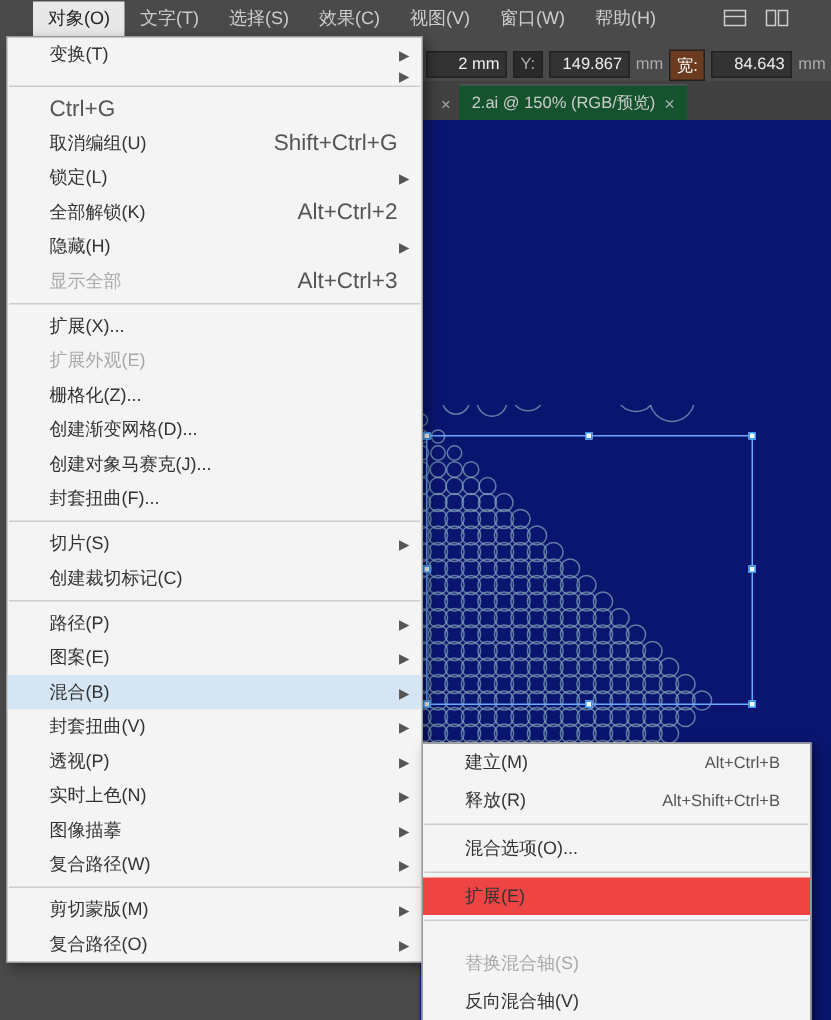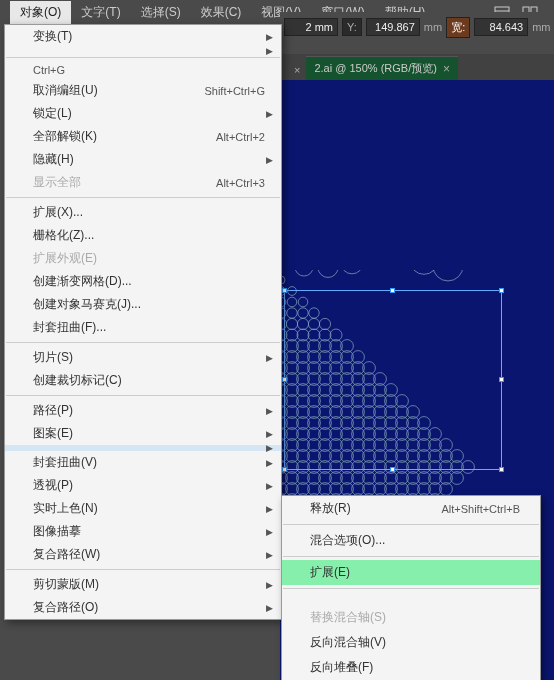--- a/index.html
+++ b/index.html
@@ -1,47 +1,47 @@
 <!DOCTYPE html>
 <html><head>
 <meta charset="utf-8">
 <style>
 *{margin:0;padding:0;box-sizing:border-box;font-family:"Microsoft YaHei",SimSun,sans-serif;}
 body{width:554px;height:680px;background:#4a4a4a;overflow:hidden;position:relative;}
-.menubar{height:24px;background:#4a4a4a;display:flex;align-items:center;padding:0 10px;color:#ccc;font-size:12px;gap:0;}
+.menubar{height:24px;background:#4a4a4a;display:flex;align-items:center;padding:0 22px;color:#ccc;font-size:12px;gap:0;}
 .menubar .mitem{padding:3px 10px;cursor:pointer;}
 .menubar .mitem.active{background:#e8e8e8;color:#222;}
 .menubar .spacer{flex:1;}
 .menubar .ico{width:20px;height:16px;margin:0 4px;display:flex;align-items:center;justify-content:center;}
 .menubar svg{stroke:#ccc;fill:none;stroke-width:1;}
-.toolbar{height:30px;background:#4a4a4a;position:absolute;top:12px;left:280px;right:0;display:flex;align-items:center;color:#ccc;font-size:11px;gap:4px;padding-left:4px;}
+.toolbar{height:30px;background:#4a4a4a;position:absolute;top:28px;left:280px;right:0;display:flex;align-items:center;color:#ccc;font-size:11px;gap:4px;padding-left:4px;}
 .toolbar .lbl{background:#2a2a2a;border:1px solid #222;padding:2px 4px;color:#aaa;font-size:11px;}
 .toolbar .val{background:#333;border:1px solid #222;padding:2px 4px;min-width:54px;text-align:right;color:#eee;}
 .toolbar .unit{color:#aaa;text-align:center;}
 .tabbar{height:26px;background:#414141;position:absolute;top:54px;left:280px;right:0;display:flex;align-items:end;padding-left:8px;color:#ccc;font-size:11px;}
 .tab{background:#14532d;padding:4px 8px;display:flex;align-items:center;gap:6px;border-top:1px solid #555;}
 .tab .x{color:#aaa;font-size:12px;}
 .canvas{position:absolute;top:80px;left:280px;right:0;bottom:0;background:#0a1570;overflow:hidden;}
 .sel{position:absolute;top:210px;left:4px;right:52px;height:180px;border:1px solid #6af;}
 .sel .h{position:absolute;width:5px;height:5px;background:#fff;border:1px solid #39f;}
 .sel .h.tl{top:-3px;left:-3px;} .sel .h.tr{top:-3px;right:-3px;}
 .sel .h.bl{bottom:-3px;left:-3px;} .sel .h.br{bottom:-3px;right:-3px;}
 .sel .h.tm{top:-3px;left:50%;margin-left:-3px;} .sel .h.bm{bottom:-3px;left:50%;margin-left:-3px;}
 .sel .h.ml{top:50%;left:-3px;margin-top:-3px;} .sel .h.mr{top:50%;right:-3px;margin-top:-3px;}
 .dropdown{position:absolute;top:24px;left:4px;width:278px;background:#f4f4f4;border:1px solid #999;box-shadow:3px 3px 8px rgba(0,0,0,.4);font-size:12px;color:#333;max-height:654px;overflow:hidden;}
 .dropdown .row{display:flex;align-items:center;padding:3px 16px 3px 28px;position:relative;cursor:default;}
 .dropdown .row.hover{background:#d6e5f3;}
 .dropdown .row.dis{color:#aaa;}
 .dropdown .row .lbl{flex:1;}
-.dropdown .row .sc{color:#555;font-size:11px;}
+.dropdown .row .sc{color:#555;font-size:15px;}
 .dropdown .row .ar{position:absolute;right:8px;font-size:9px;color:#555;}
 .dropdown .sep{height:1px;background:#ccc;margin:3px 1px;}
 .submenu{position:absolute;top:495px;left:281px;width:260px;background:#f4f4f4;border:1px solid #999;box-shadow:3px 3px 8px rgba(0,0,0,.4);font-size:12px;color:#333;}
 .submenu .row{display:flex;align-items:center;padding:4px 20px 4px 28px;cursor:default;}
-.submenu .row.hover{background:#86efac;}
+.submenu .row.hover{background:#ef4444;}
 .submenu .row.dis{color:#aaa;margin-top:16px;}
 .submenu .row .lbl{flex:1;}
 .submenu .row .sc{color:#555;font-size:11px;}
 .submenu .sep{height:1px;background:#ccc;margin:3px 1px;}
 .bubbles{position:absolute;top:190px;left:-20px;}
 .bubbles circle{fill:none;stroke:#8ab;stroke-width:1;opacity:.7;}
 </style>
 </head>
 <body>
 
@@ -431,27 +431,27 @@
       <span class="ar">▶</span>
     </div>
     <div class="row dis">
       <span class="lbl">显示全部</span>
       <span class="sc">Alt+Ctrl+3</span>
     </div>
     <div class="sep"></div>
     <div class="row">
       <span class="lbl">扩展(X)...</span>
     </div>
-    <div class="row">
-      <span class="lbl">栅格化(Z)...</span>
-    </div>
     <div class="row dis">
       <span class="lbl">扩展外观(E)</span>
     </div>
     <div class="row">
+      <span class="lbl">栅格化(Z)...</span>
+    </div>
+    <div class="row">
       <span class="lbl">创建渐变网格(D)...</span>
     </div>
     <div class="row">
       <span class="lbl">创建对象马赛克(J)...</span>
     </div>
     <div class="row">
       <span class="lbl">封套扭曲(F)...</span>
     </div>
     <div class="sep"></div>
     <div class="row">
@@ -464,20 +464,21 @@
     <div class="sep"></div>
     <div class="row">
       <span class="lbl">路径(P)</span>
       <span class="ar">▶</span>
     </div>
     <div class="row">
       <span class="lbl">图案(E)</span>
       <span class="ar">▶</span>
     </div>
     <div class="row hover">
+      <span class="lbl">混合(B)</span>
       <span class="ar">▶</span>
     </div>
     <div class="row">
       <span class="lbl">封套扭曲(V)</span>
       <span class="ar">▶</span>
     </div>
     <div class="row">
       <span class="lbl">透视(P)</span>
       <span class="ar">▶</span>
     </div>
@@ -497,20 +498,24 @@
     <div class="row">
       <span class="lbl">剪切蒙版(M)</span>
       <span class="ar">▶</span>
     </div>
     <div class="row">
       <span class="lbl">复合路径(O)</span>
       <span class="ar">▶</span>
     </div>
   </div>
 <div class="submenu" id="subMenu">
+    <div class="row">
+      <span class="lbl">建立(M)</span>
+      <span class="sc">Alt+Ctrl+B</span>
+    </div>
     <div class="row">
       <span class="lbl">释放(R)</span>
       <span class="sc">Alt+Shift+Ctrl+B</span>
     </div>
     <div class="sep"></div>
     <div class="row">
       <span class="lbl">混合选项(O)...</span>
     </div>
     <div class="sep"></div>
     <div class="row hover">

